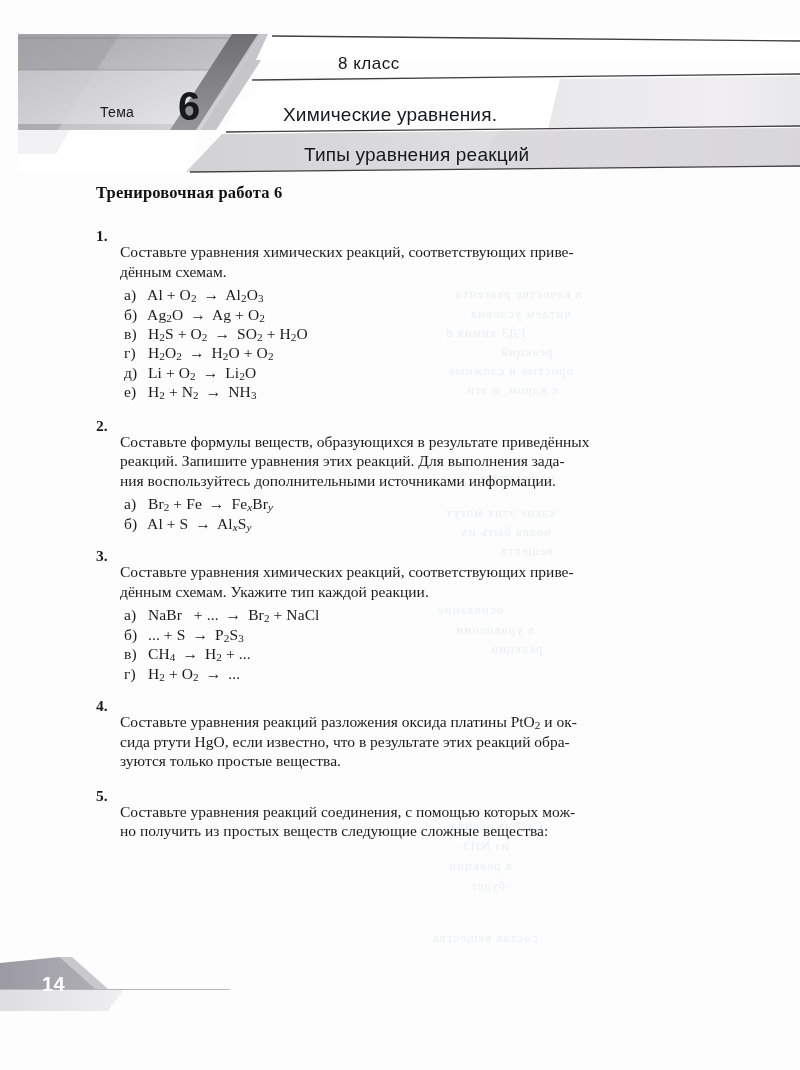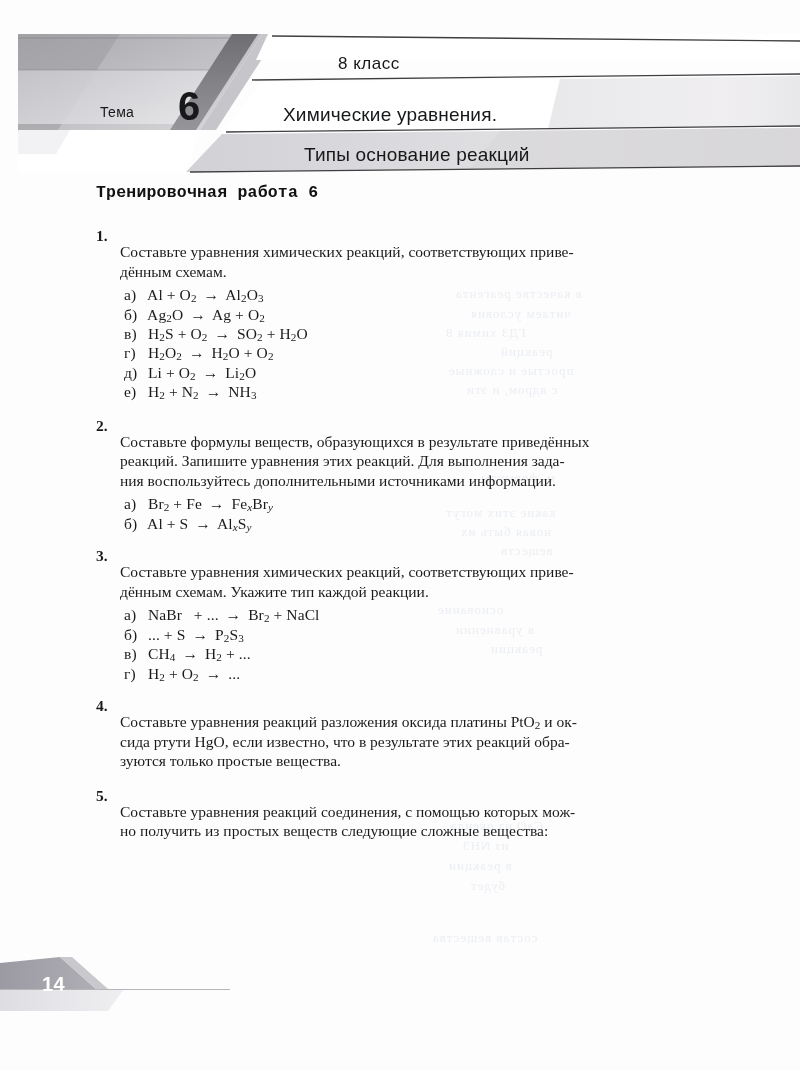--- a/index.html
+++ b/index.html
@@ -83,21 +83,21 @@
     top: 110px;
     font-size: 19px;
     letter-spacing: .2px;
   }
 
   
   #worksheet-title {
     position: absolute;
     left: 96px;
     top: 183px;
-    font-family: Liberation Mono, monospace;
+    font-family: Liberation Serif, serif;
     font-size: 16.5px;
     font-weight: 700;
     letter-spacing: .2px;
     color: #111;
   }
 
   #tasks {
     position: absolute;
     left: 96px;
     top: 226px;
@@ -246,21 +246,21 @@
       <line x1="190" y1="138" x2="800" y2="132" stroke="#3f3f41" stroke-width="1.4"></line>
 
       <polygon points="18,96 200,96 186,138 18,138" fill="#ffffff"></polygon>
       <polygon points="18,96 70,96 56,120 18,120" fill="#efeef0" opacity=".8"></polygon>
     </svg>
 
     <div class="hdr-text" id="klass-label">8 класс</div>
     <div class="hdr-text" id="tema-word">Тема</div>
     <div class="hdr-text" id="tema-number">6</div>
     <div class="hdr-text" id="topic-line-1">Химические уравнения.</div>
-    <div class="hdr-text" id="topic-line-2">Типы основание реакций</div>
+    <div class="hdr-text" id="topic-line-2">Типы уравнения реакций</div>
   </div>
 
   <div id="worksheet-title">Тренировочная работа 6</div>
 
   <div id="tasks">
 
     <div class="task">
       <div class="task-head">
         <div class="task-num">1.</div>
         <div class="task-body">

